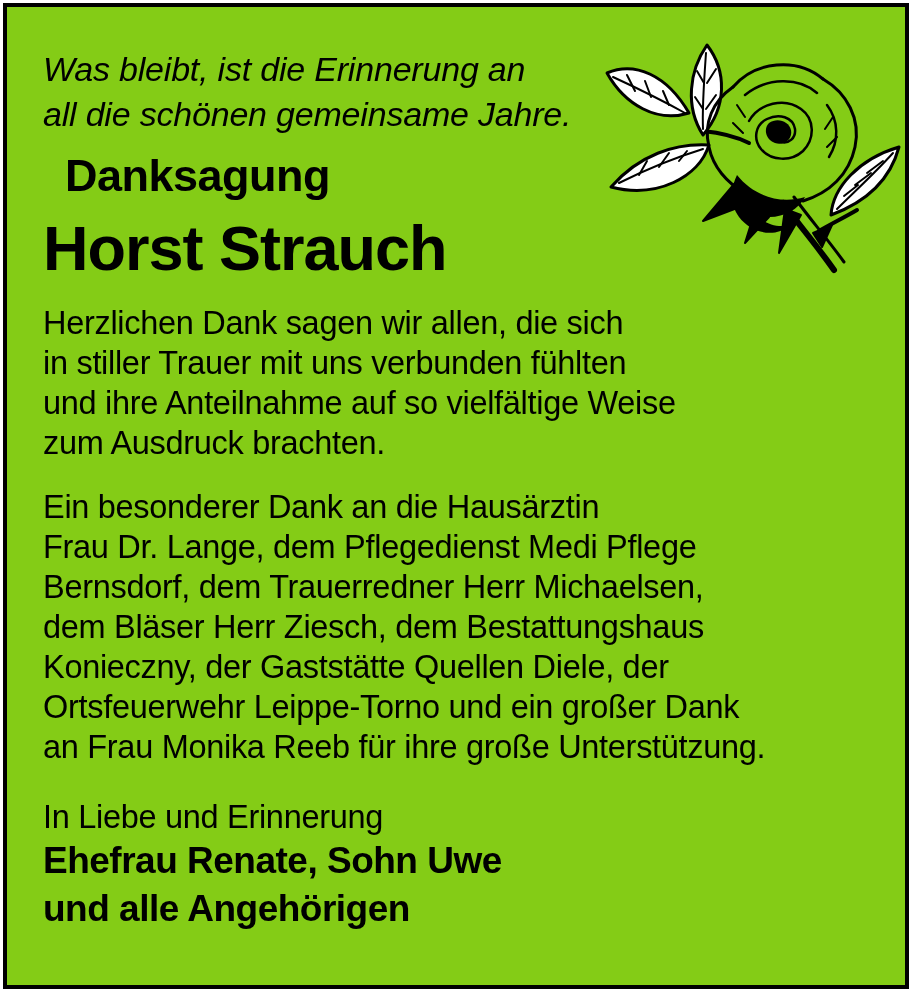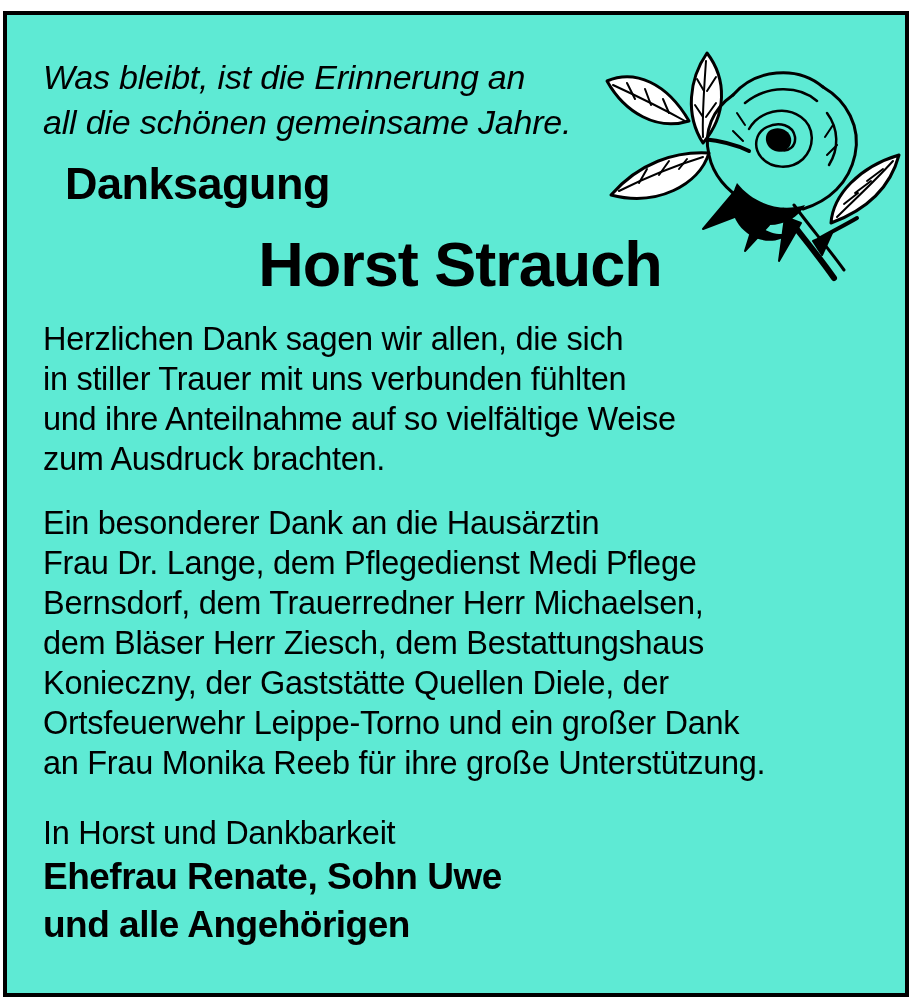--- a/index.html
+++ b/index.html
@@ -6,26 +6,26 @@
     margin: 0;
     padding: 0;
     width: 920px;
     height: 1000px;
     background: #ffffff;
     overflow: hidden;
   }
   .frame {
     position: absolute;
     left: 3px;
-    top: 11px;
+    top: 3px;
     width: 906px;
     height: 986px;
     border: 4px solid #000000;
     box-sizing: border-box;
-    background: #5eead4;
+    background: #84cc16;
     font-family: "Liberation Sans", "DejaVu Sans", sans-serif;
     color: #000000;
   }
   .content {
     position: absolute;
     left: 36px;
     top: 40px;
     right: 28px;
   }
   .quote {
@@ -40,23 +40,22 @@
     font-size: 45px;
     line-height: 1.08;
     margin-top: 15px;
     letter-spacing: -0.5px;
     margin-left: 22px;
   }
   .name {
     font-weight: bold;
     font-size: 63px;
     line-height: 1.1;
-    margin-top: 21px;
+    margin-top: 13px;
     letter-spacing: -1px;
-    text-align: center;
   }
   .para {
     font-size: 32.5px;
     line-height: 40px;
     letter-spacing: -0.3px;
     margin-top: 20px;
     white-space: pre-line;
   }
   .para.second {
     margin-top: 24px;
@@ -101,21 +100,21 @@
 zum Ausdruck brachten.</div>
 
     <div class="para second">Ein besonderer Dank an die Hausärztin
 Frau Dr. Lange, dem Pflegedienst Medi Pflege
 Bernsdorf, dem Trauerredner Herr Michaelsen,
 dem Bläser Herr Ziesch, dem Bestattungshaus
 Konieczny, der Gaststätte Quellen Diele, der
 Ortsfeuerwehr Leippe-Torno und ein großer Dank
 an Frau Monika Reeb für ihre große Unterstützung.</div>
 
-    <div class="closing">In Horst und Dankbarkeit</div>
+    <div class="closing">In Liebe und Erinnerung</div>
 
     <div class="signature">Ehefrau Renate, Sohn Uwe
 und alle Angehörigen</div>
   </div>
 
   <svg class="rose" viewBox="0 0 330 250" xmlns="http://www.w3.org/2000/svg" aria-hidden="true">
     <g stroke="#000000" fill="none" stroke-width="3" stroke-linecap="round" stroke-linejoin="round">
 
       <path d="M196,178 C212,200 228,218 247,245" stroke-width="6"></path>
       <path d="M207,172 C223,194 239,212 257,237" stroke-width="3"></path>

